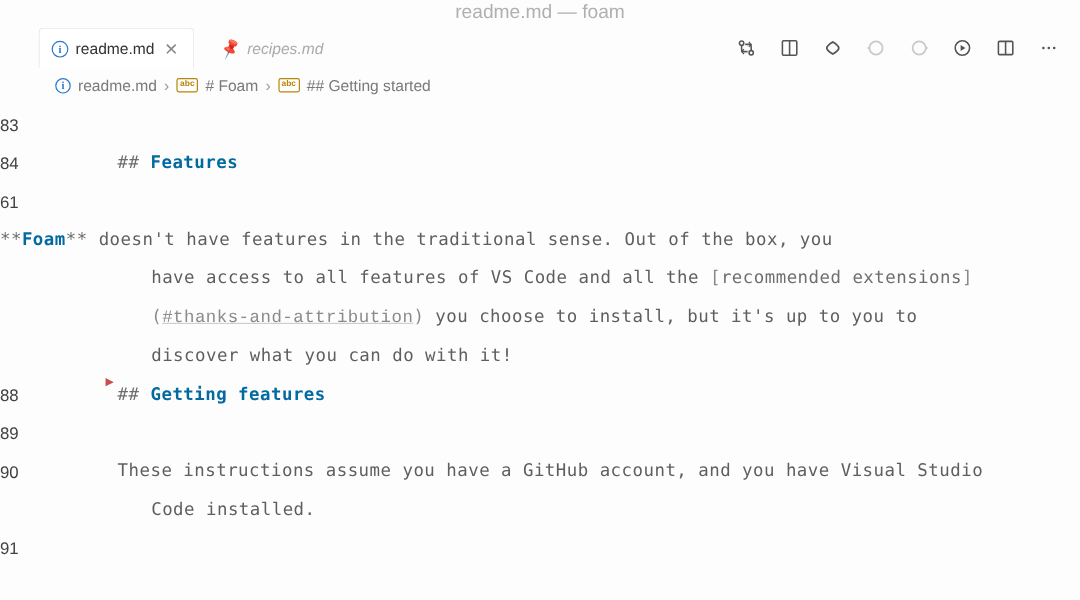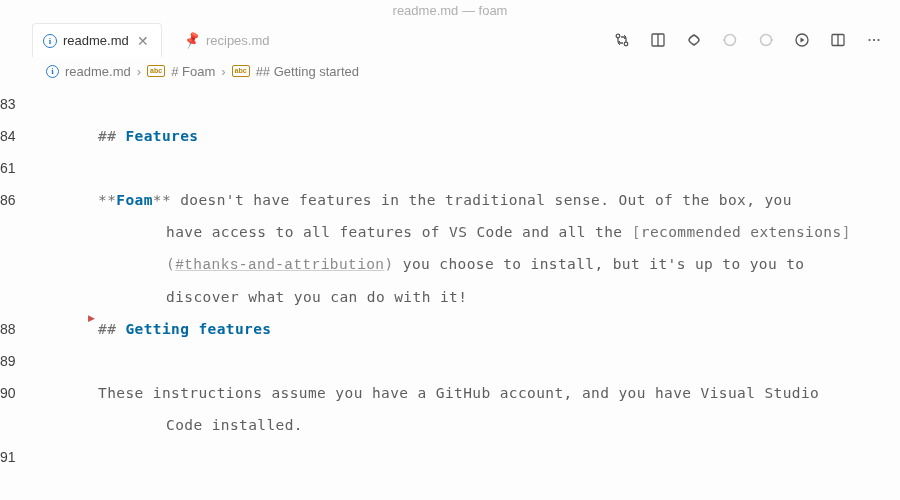--- a/index.html
+++ b/index.html
@@ -1,39 +1,39 @@
 <!DOCTYPE html>
 <html><head>
 <meta charset="utf-8">
 <style>
   * { box-sizing: border-box; margin: 0; padding: 0; }
   html, body { width: 900px; height: 500px; overflow: hidden; background: #fdfdfd; font-family: -apple-system, BlinkMacSystemFont, "Segoe UI", sans-serif; }
-  .window-title { height: 22px; line-height: 22px; text-align: center; font-size: 13px; color: #b0b0b0; }
+  .window-title { height: 22px; line-height: 22px; text-align: center; font-size: 16px; color: #b0b0b0; }
   .tabbar { height: 36px; display: flex; align-items: center; padding: 0 8px 0 32px; position: relative; }
   .tab { display: flex; align-items: center; gap: 6px; height: 34px; padding: 0 10px; font-size: 13px; cursor: pointer; }
   .tab.active { background: #fff; border: 1px solid #e8e8e8; border-bottom: none; border-radius: 4px 4px 0 0; }
   .tab .tab-label { color: #333; }
-  .tab.inactive .tab-label { color: #aaa; }
+  .tab.inactive .tab-label { color: #aaa; font-style: italic; }
   .tab .close { color: #888; font-size: 14px; width: 16px; height: 16px; display: inline-flex; align-items: center; justify-content: center; }
   .info-icon { width:14px; height:14px; border:1.3px solid #2a78cc; border-radius:50%; display:inline-flex; align-items:center; justify-content:center; color:#2a78cc; font-size:9px; font-weight:bold; font-family:Georgia,serif; }
   .pin-icon { color:#b0b6bc; font-size:13px; transform:rotate(-20deg); display:inline-block; }
   .title-actions { position:absolute; right:14px; top:0; height:36px; display:flex; align-items:center; gap:12px; }
   .action { width:24px; height:24px; display:inline-flex; align-items:center; justify-content:center; color:#555; cursor:pointer; }
   .action svg { width:16px; height:16px; }
   .action.dim { color:#c9c9c9; }
   .breadcrumbs { height:26px; display:flex; align-items:center; gap:6px; padding-left:46px; font-size:13px; color:#7a7a7a; }
   .bc-item { display:flex; align-items:center; gap:6px; }
   .abc-icon { border:1px solid #b8860b; color:#b8860b; font-size:7px; font-weight:bold; padding:0 2px; border-radius:2px; font-family:sans-serif; line-height:10px; }
   .chev { color:#9a9a9a; }
   .editor { position:relative; padding-top:4px; }
   .gutter-triangle { position:absolute; left:88px; top:0; color:#c94f4f; font-size:9px; }
   .line { display:flex; align-items:flex-start; }
   .lineno { width:98px; padding-right:24px; color:#404040; font-family:Liberation Sans, sans-serif; font-size:14px; line-height:32px; user-select:none; }
   .code { flex:1; font-family:"SF Mono",Menlo,Consolas,monospace; font-size:14.5px; line-height:32px; color:#5e5e5e; white-space:pre-wrap; letter-spacing:0.4px; padding-right:30px; }
-  .wrap { padding-left:126px;margin-left:40px; }
+  .wrap { padding-left:126px; }
   .wrap .code { line-height:32px; }
   .hd { color:#6e6e6e; }
   .hd-strong { color:#0369a1; font-weight:700; }
   .mk { color:#6e6e6e; }
   .bold { color:#0369a1; font-weight:700; }
   .linktxt { color:#6e6e6e; }
   .url { color:#8a8a8a; text-decoration:underline; text-decoration-color:#cfcfcf;font-family:Liberation Mono, monospace; }
   .bracket { color:#8a8a8a; }
 </style>
 </head>
@@ -129,21 +129,20 @@
     </div>
   <div class="line">
       <div class="lineno">84</div>
       <div class="code"><span class="hd">## </span><span class="hd-strong">Features</span></div>
     </div>
   <div class="line">
       <div class="lineno">61</div>
       <div class="code"></div>
     </div>
   <div class="line">
-      <div class="lineno">86</div>
       <div class="code"><span class="mk">**</span><span class="bold">Foam</span><span class="mk">**</span><span> doesn't have features in the traditional sense. Out of the box, you</span></div>
     </div>
   <div class="line wrap">
       <div class="code"><span>have access to all features of VS Code and all the </span><span class="bracket">[</span><span class="linktxt">recommended extensions</span><span class="bracket">]</span></div>
     </div>
   <div class="line wrap">
       <div class="code"><span class="bracket">(</span><span class="url">#thanks-and-attribution</span><span class="bracket">)</span><span> you choose to install, but it's up to you to</span></div>
     </div>
   <div class="line wrap">
       <div class="code"><span>discover what you can do with it!</span></div>

